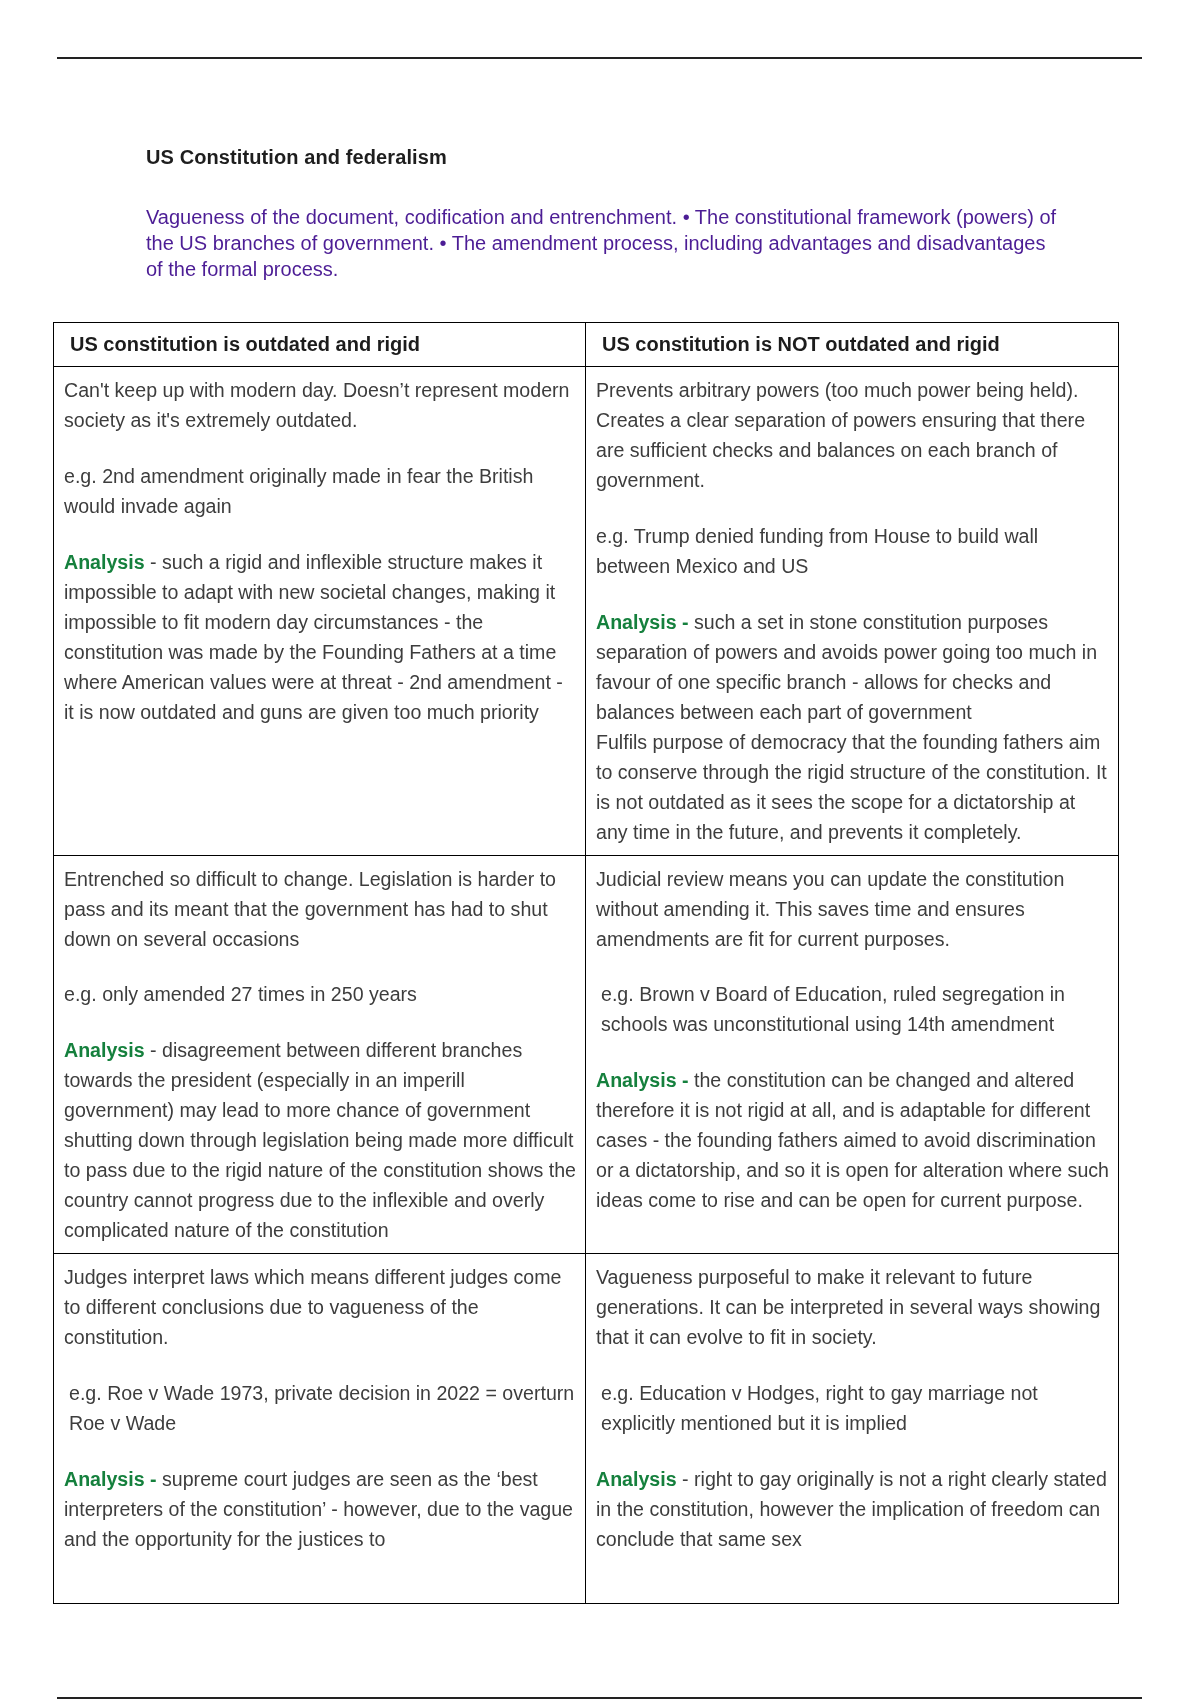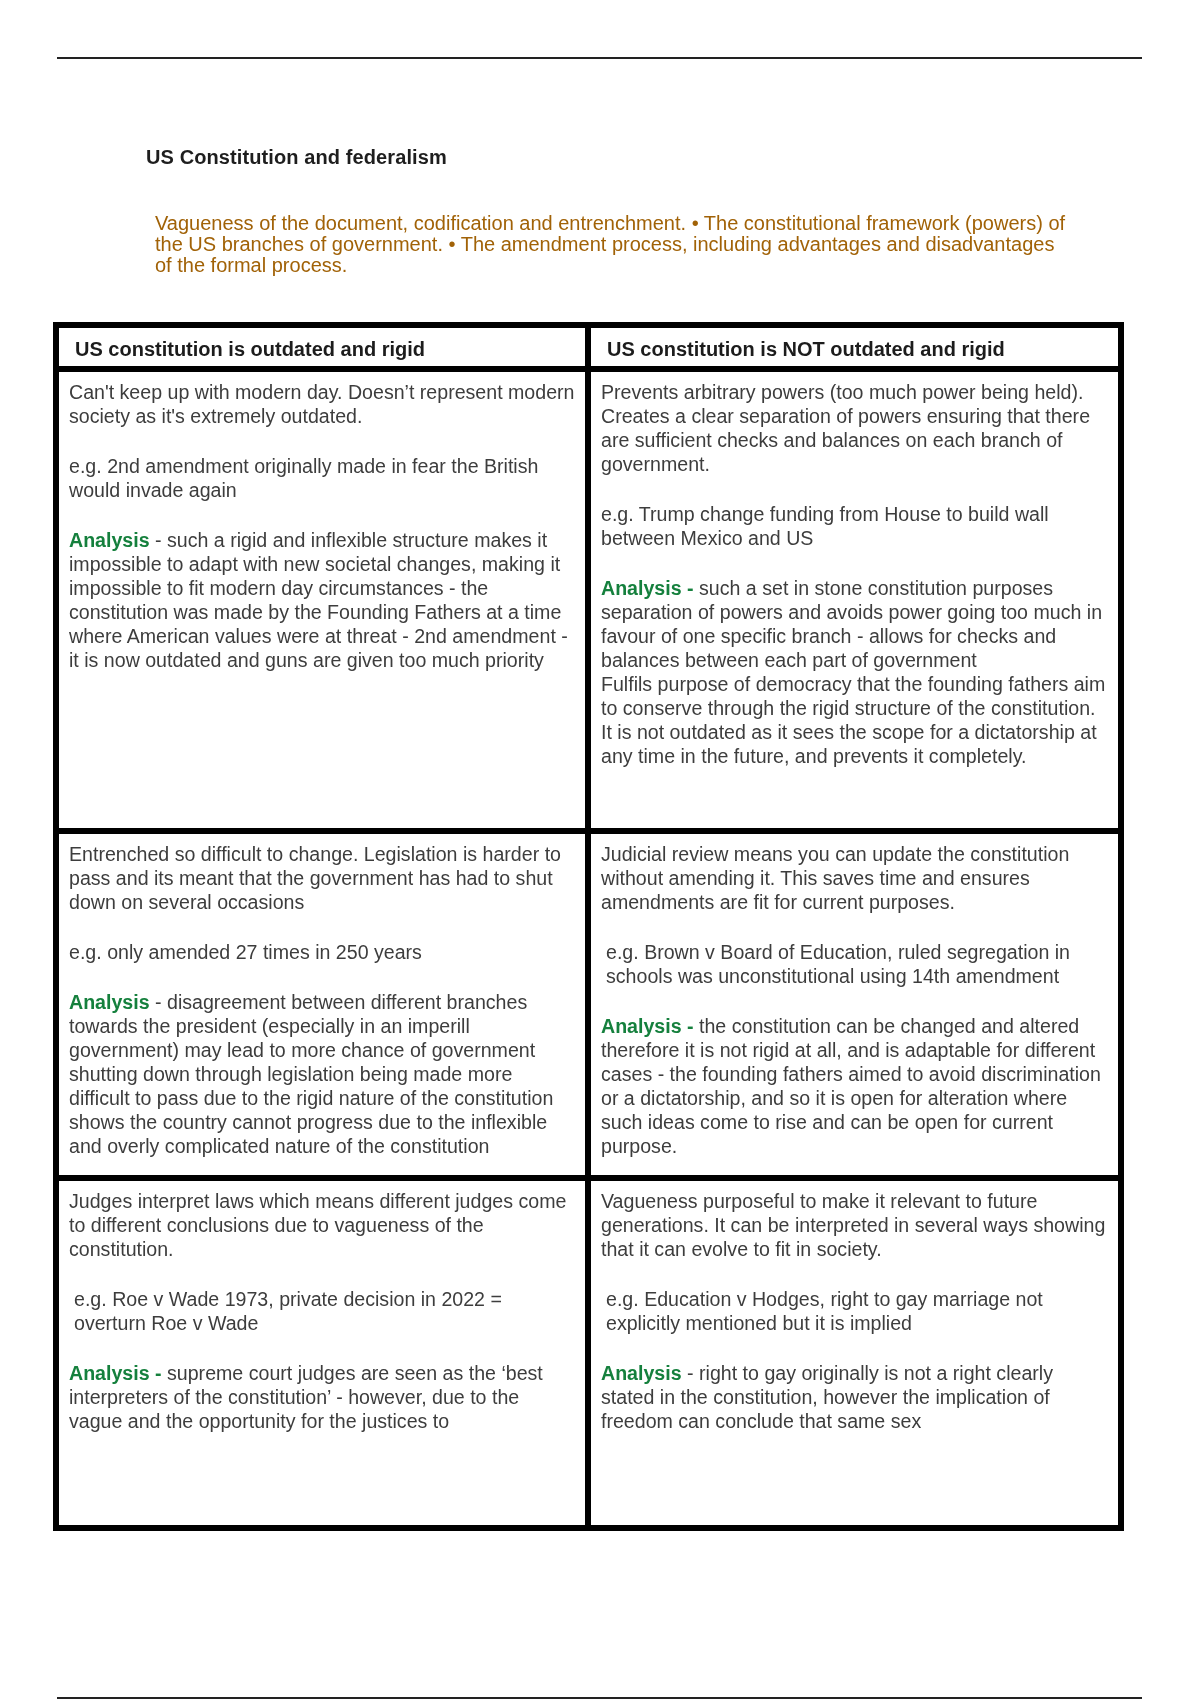--- a/index.html
+++ b/index.html
@@ -34,52 +34,52 @@
     color: #1e1e1e;
     margin: 0;
     letter-spacing: 0.1px;
   }
   .doc-intro {
     position: absolute;
     left: 146px;
     top: 204px;
     width: 920px;
     font-size: 20px;
-    line-height: 21px;
-    color: #a16207;
-    margin: 9px;
+    line-height: 26px;
+    color: #4c1d95;
+    margin: 0;
   }
 
   table.compare {
     position: absolute;
     left: 53px;
     top: 322px;
     width: 1065px;
     border-collapse: collapse;
     table-layout: fixed;
   }
   table.compare col.c1 { width: 532px; }
   table.compare col.c2 { width: 533px; }
   table.compare th, table.compare td {
-    border: 6px solid #000000;
+    border: 1px solid #000000;
     vertical-align: top;
     text-align: left;
   }
   table.compare th {
     height: 44px;
     padding: 10px 14px 0 16px;
     font-size: 20px;
     font-weight: bold;
     color: #1c1c1c;
     box-sizing: border-box;
   }
   table.compare td {
     padding: 8px 8px 8px 10px;
     font-size: 19.6px;
-    line-height: 24px;
+    line-height: 30px;
     color: #3d3d3d;
   }
   .para { margin: 0; }
   .gap { height: 25.8px; }
   .analysis-label {
     font-weight: bold;
     color: #15803d;
   }
   .indent { padding-left: 5px; }
   tr.row1 td { height: 462px; box-sizing: border-box; }
@@ -111,21 +111,21 @@
       <td>
         <p class="para">Can't keep up with modern day. Doesn’t represent modern society as it's extremely outdated.</p>
         <div class="gap"></div>
         <p class="para">e.g. 2nd amendment originally made in fear the British would invade again</p>
         <div class="gap"></div>
         <p class="para"><span class="analysis-label">Analysis</span><span> - </span><span>such a rigid and inflexible structure makes it impossible to adapt with new societal changes, making it impossible to fit modern day circumstances - the constitution was made by the Founding Fathers at a time where American values were at threat - 2nd amendment - it is now outdated and guns are given too much priority</span></p>
       </td>
       <td>
         <p class="para">Prevents arbitrary powers (too much power being held). Creates a clear separation of powers ensuring that there are sufficient checks and balances on each branch of government.</p>
         <div class="gap"></div>
-        <p class="para">e.g. Trump change funding from House to build wall between Mexico and US</p>
+        <p class="para">e.g. Trump denied funding from House to build wall between Mexico and US</p>
         <div class="gap"></div>
         <p class="para"><span class="analysis-label">Analysis</span><span class="analysis-label"> - </span><span>such a set in stone constitution purposes separation of powers and avoids power going too much in favour of one specific branch - allows for checks and balances between each part of government</span></p>
         <p class="para">Fulfils purpose of democracy that the founding fathers aim to conserve through the rigid structure of the constitution. It is not outdated as it sees the scope for a dictatorship at any time in the future, and prevents it completely.</p>
       </td>
     </tr>
 
     <tr class="row2">
       <td>
         <p class="para">Entrenched so difficult to change. Legislation is harder to pass and its meant that the government has had to shut down on several occasions</p>
         <div class="gap"></div>

